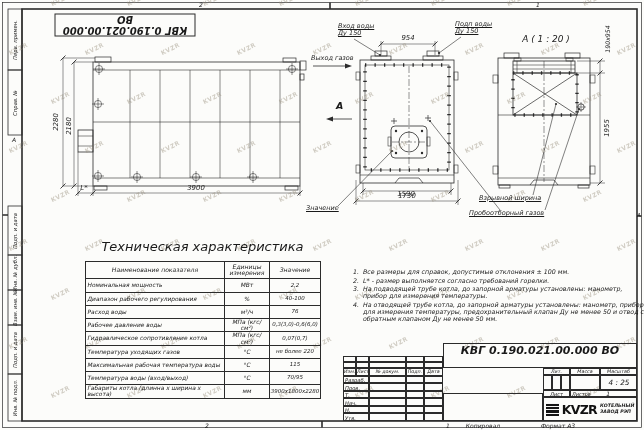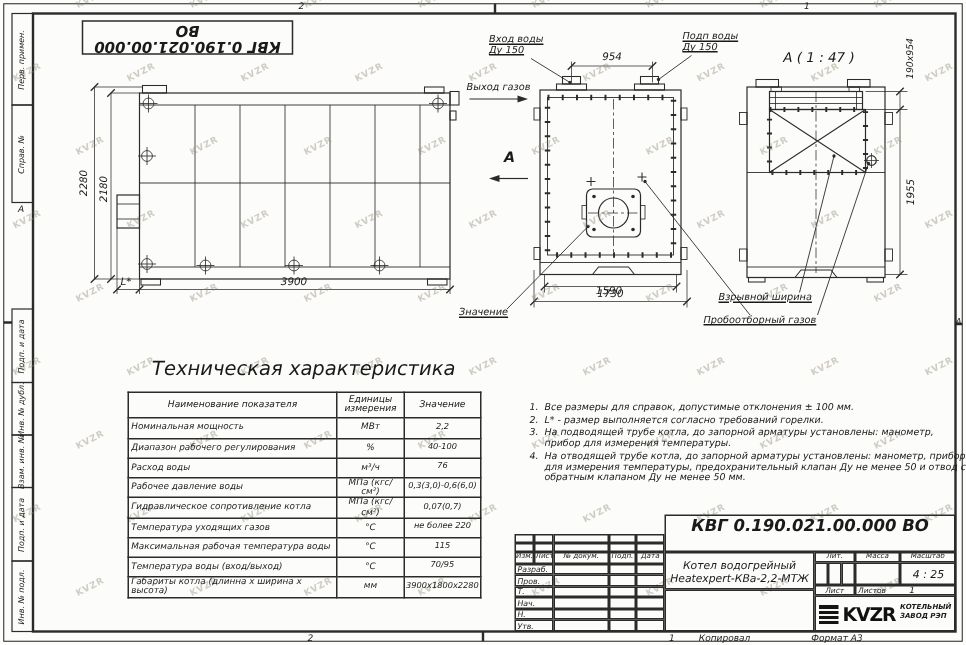--- a/index.html
+++ b/index.html
@@ -261,36 +261,36 @@
   <div class="zone" style="left:9px;top:136px;width:10px">А</div>
   <div class="zone" style="left:635px;top:212px;width:8px;font-size:5.5px">А</div>
   <div class="t" style="left:458px;top:422.5px;width:50px;text-align:center;font-size:6px">Копировал</div>
   <div class="t" style="left:530px;top:422.5px;width:56px;text-align:center;font-size:6px">Формат А3</div>
 
   <div class="t rot dim" style="left:57px;top:122px">2280</div>
   <div class="t rot dim" style="left:70px;top:126px">2180</div>
   <div class="t ctr dim" style="left:196px;top:189px">3900</div>
   <div class="t ctr dim" style="left:84px;top:189px">L*</div>
 
-  <div class="t" style="left:326px;top:23px">
+  <div class="t" style="left:338px;top:23px">
     <div class="u">Вход воды</div>
     <div class="u">Ду 150</div>
   </div>
   <div class="t" style="left:455px;top:21px">
     <div class="u">Подп воды</div>
     <div class="u">Ду 150</div>
   </div>
   <div class="t" style="left:311px;top:55px">Выход газов</div>
   <div class="t" style="left:336px;top:101px;font-size:9.5px;font-weight:600">А</div>
   <div class="t ctr dim" style="left:408px;top:39px">954</div>
   <div class="t ctr dim" style="left:406px;top:195px">1590</div>
   <div class="t ctr dim" style="left:407px;top:197px">1730</div>
   <div class="t u" style="left:306px;top:205px">Значение</div>
 
-  <div class="t ctr" style="left:546px;top:40px;font-size:9px">А ( 1 : 47 )</div>
+  <div class="t ctr" style="left:546px;top:40px;font-size:9px">А ( 1 : 20 )</div>
   <div class="t rot dim" style="left:608px;top:39px;font-size:6.2px">190х954</div>
   <div class="t rot dim" style="left:608px;top:128px">1955</div>
   <div class="t u" style="left:479px;top:194.5px">Взрывной ширина</div>
   <div class="t u" style="left:469px;top:210px">Пробоотборный газов</div>
 
   <div id="spec-title">Техническая характеристика</div>
   <table class="spec">
     <colgroup>
         <col style="width:139px">
         <col style="width:45px">
@@ -395,24 +395,20 @@
         <div class="tbcell" style="left: 81px; top: 42.24px; width: 19px; height: 7.58px;"></div>
         <div class="tbcell lbl" style="left: 0px; top: 49.82px; width: 26px; height: 7.58px;">Н. контр.</div>
         <div class="tbcell" style="left: 26px; top: 49.82px; width: 37px; height: 7.58px;"></div>
         <div class="tbcell" style="left: 63px; top: 49.82px; width: 18px; height: 7.58px;"></div>
         <div class="tbcell" style="left: 81px; top: 49.82px; width: 19px; height: 7.58px;"></div>
         <div class="tbcell lbl" style="left: 0px; top: 57.4px; width: 26px; height: 7.58px;">Утв.</div>
         <div class="tbcell" style="left: 26px; top: 57.4px; width: 37px; height: 7.58px;"></div>
         <div class="tbcell" style="left: 63px; top: 57.4px; width: 18px; height: 7.58px;"></div>
         <div class="tbcell" style="left: 81px; top: 57.4px; width: 19px; height: 7.58px;"></div>
       </div>
-    <div id="tb-name">
-      <div>Котел водогрейный</div>
-      <div>Heatexpert-КВа-2,2-МТЖ</div>
-    </div>
     <div id="tb-name-low"></div>
     <div class="tbcell hdr" style="left:200px;top:25px;width:27px;height:7px">Лит.</div>
     <div class="tbcell hdr" style="left:227px;top:25px;width:30px;height:7px">Масса</div>
     <div class="tbcell hdr" style="left:257px;top:25px;width:37px;height:7px">Масштаб</div>
     <div class="tbcell" style="left:200px;top:32px;width:9px;height:15px"></div>
     <div class="tbcell" style="left:209px;top:32px;width:9px;height:15px"></div>
     <div class="tbcell" style="left:218px;top:32px;width:9px;height:15px"></div>
     <div class="tbcell" style="left:227px;top:32px;width:30px;height:15px"></div>
     <div class="tbcell" id="tb-scale-val" style="left:257px;top:32px;width:37px;height:15px">4 : 25</div>
     <div class="tbcell hdr" style="left:200px;top:47px;width:27px;height:7px;font-size:5px">Лист</div>

